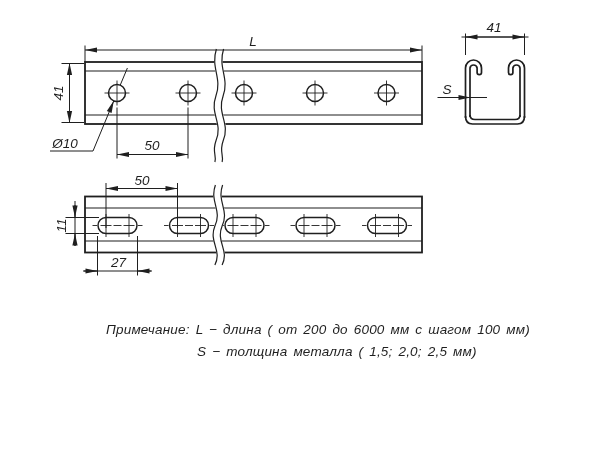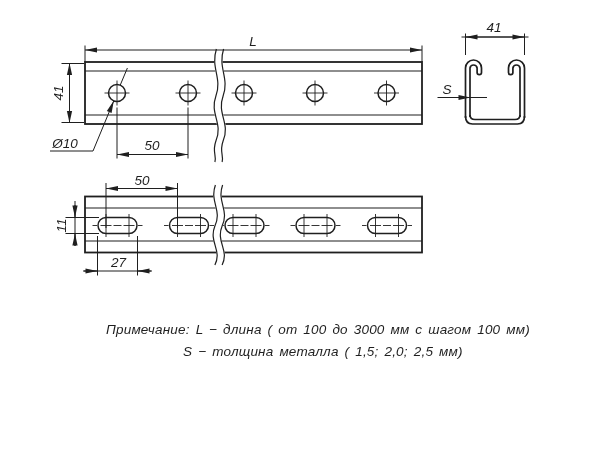--- a/index.html
+++ b/index.html
@@ -13,21 +13,21 @@
     font-family:"Liberation Sans", sans-serif;
     font-style:italic; font-size:13.5px; fill:#1f1f1f;
   }
   .note {
     position:absolute; white-space:nowrap; color:#1f1f1f;
     font-family:"Liberation Sans", sans-serif;
     font-style:italic; font-size:13.5px;
     letter-spacing:0.2px; word-spacing:2px;
   }
   .note1 { left:106px; top:322px; }
-  .note2 { left:183px; top:344px;text-align:center; }
+  .note2 { left:197px; top:344px;text-align:center; }
 </style>
 </head>
 <body>
 
 <div class="stage">
 <svg width="600" height="450" viewBox="0 0 600 450">
   <defs>
     <marker id="arrE" markerWidth="14" markerHeight="8" refX="12.5" refY="4" orient="auto" markerUnits="userSpaceOnUse">
       <path d="M12.5,4 L0.5,1.4 L0.5,6.6 Z" fill="#1f1f1f"></path>
     </marker>
@@ -132,15 +132,15 @@
     <text class="dim-text" x="65" y="148" text-anchor="middle">Ø10</text>
     <text class="dim-text" x="152" y="149.5" text-anchor="middle">50</text>
     <text class="dim-text" x="142" y="184.5" text-anchor="middle">50</text>
     <text class="dim-text" x="66" y="225.5" text-anchor="middle" transform="rotate(-90 66 225.5)">11</text>
     <text class="dim-text" x="118.5" y="266.5" text-anchor="middle">27</text>
     <text class="dim-text" x="494" y="32" text-anchor="middle">41</text>
     <text class="dim-text" x="447" y="94" text-anchor="middle">S</text>
   </g>
 </svg>
 
-  <div class="note note1">Примечание: L − длина ( от 100 до 3000 мм с шагом 100 мм)</div>
+  <div class="note note1">Примечание: L − длина ( от 200 до 6000 мм с шагом 100 мм)</div>
   <div class="note note2">S − толщина металла ( 1,5; 2,0; 2,5 мм)</div>
 </div>
 
 </body></html>

